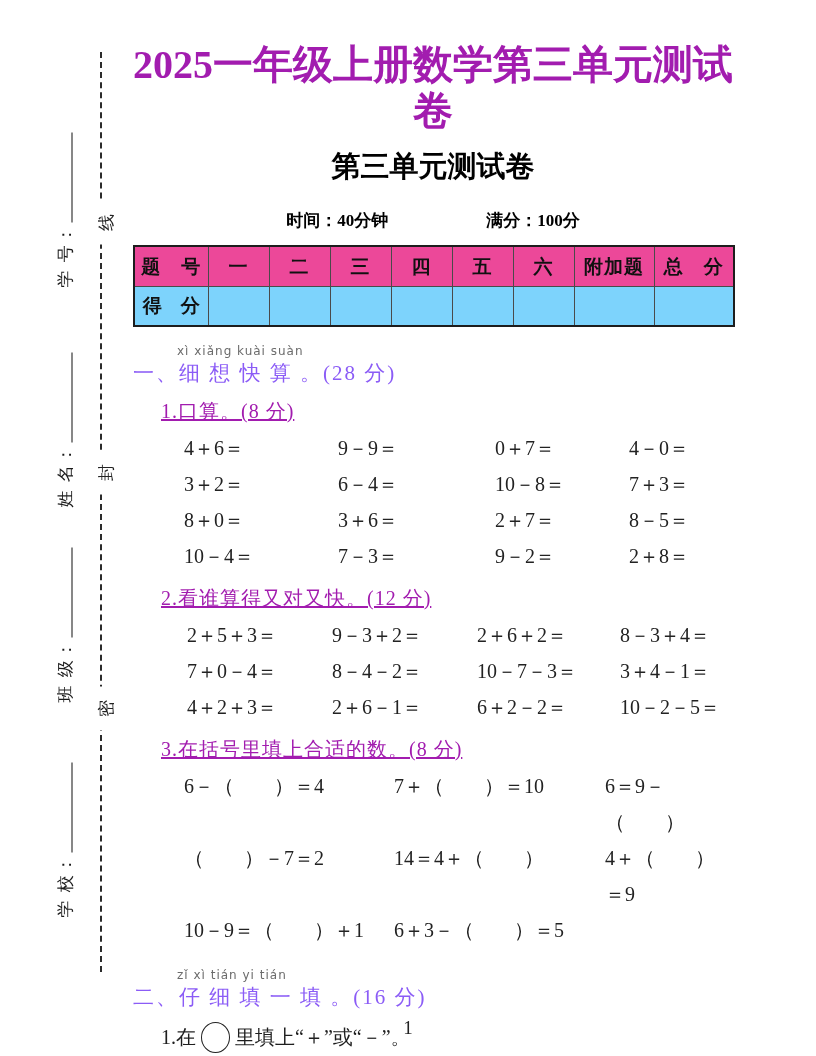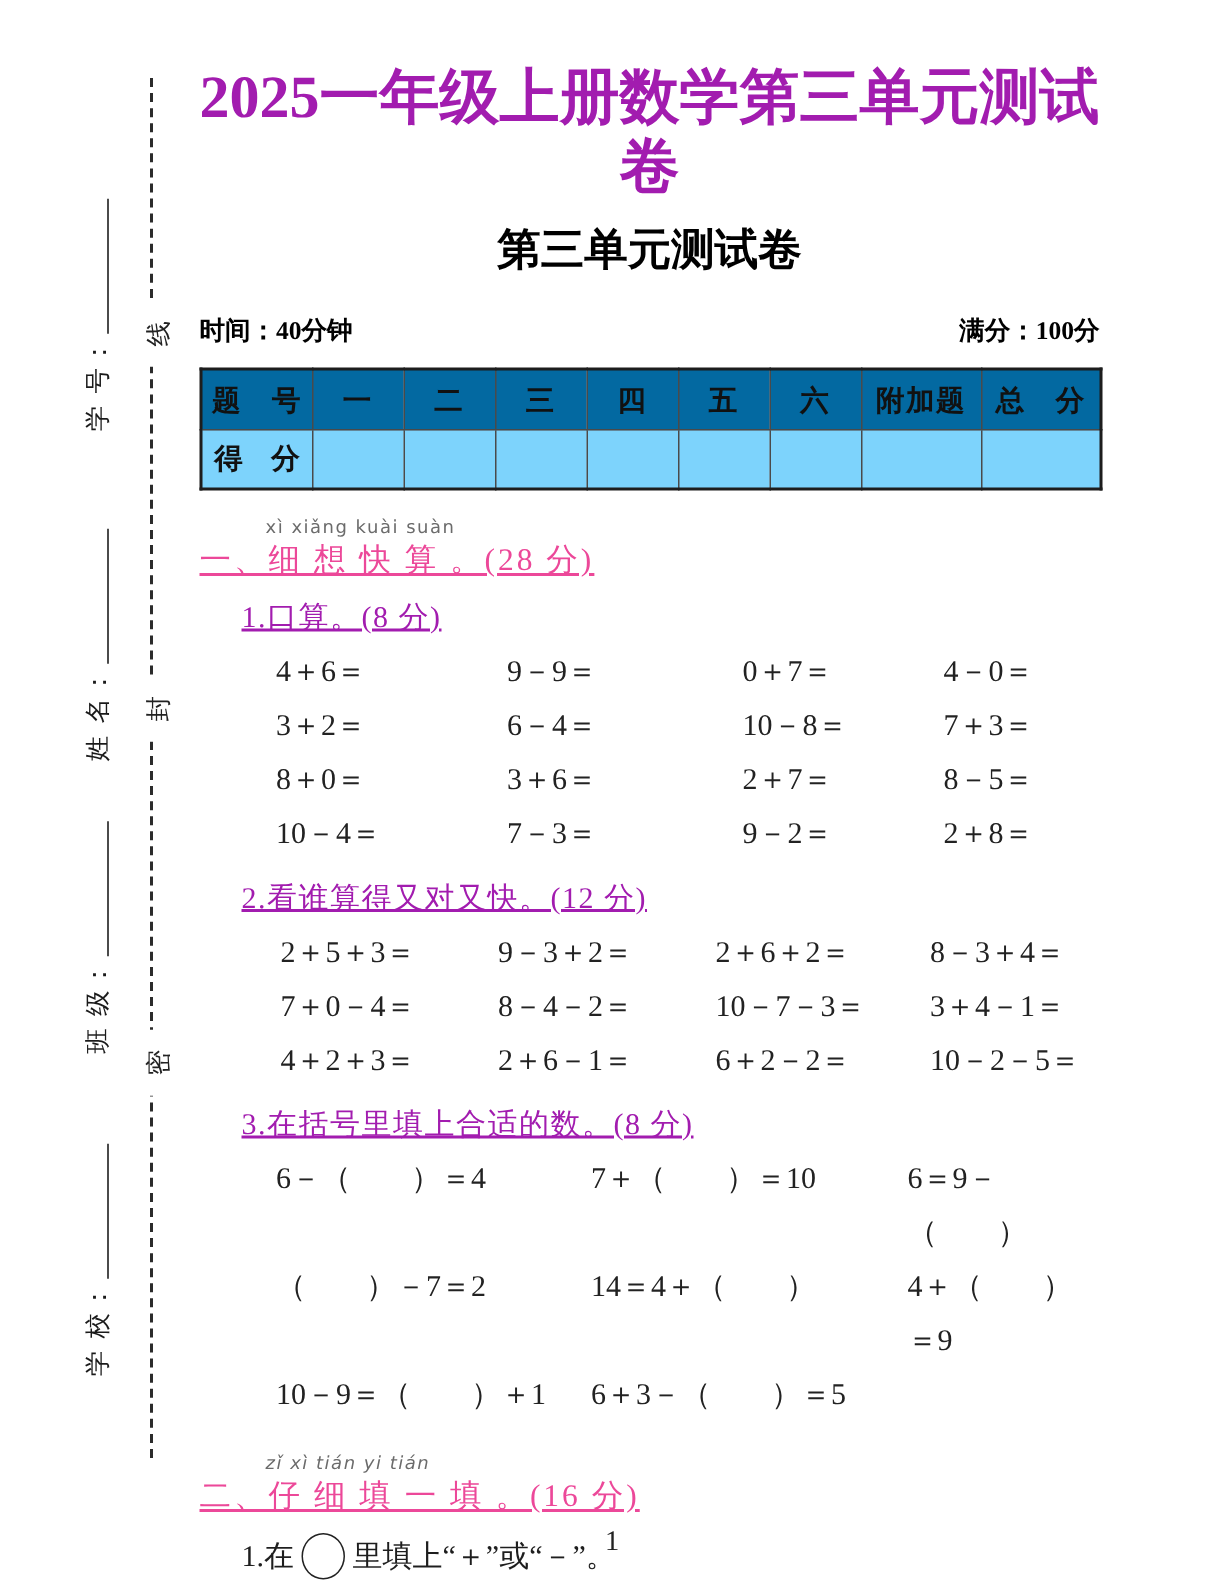--- a/index.html
+++ b/index.html
@@ -30,43 +30,43 @@
 
   
   .content { position:absolute; left:133px; top:0; width:600px; }
 
   .title {
     margin-top:42px; text-align:center; font-size:40px; font-weight:bold;
     letter-spacing:0px; line-height:1.15; color:#a21caf;
   }
   .subtitle { margin-top:13px; text-align:center; font-size:29px; font-weight:bold; color:#000; }
   .meta-line {
-    margin-top:22px; display:flex; justify-content:space-between; gap:98px;
+    margin-top:22px; display:flex; justify-content:center; gap:98px;
     font-size:17px; font-weight:bold; color:#000;
   }
 
   table.score-table {
     margin-top:13px; border-collapse:collapse; width:600px;
     border:2px solid #1d1d1d; table-layout:fixed;
   }
   table.score-table td {
     border:1px solid #4a4a4a; text-align:center; font-size:19px; padding:0;
   }
-  tr.score-head td { background:#0369a1; height:39px; font-weight:bold; letter-spacing:1px;font-family:Liberation Mono, monospace; }
+  tr.score-head td { background:#ec4899; height:39px; font-weight:bold; letter-spacing:1px;font-family:Liberation Mono, monospace; }
   tr.score-row  td { background:#7dd3fc; height:38px; }
   tr.score-row td.row-label { font-weight:bold; }
 
   .pinyin {
     font-family:"DejaVu Sans","Liberation Sans",sans-serif;
     color:#6b6b6b; font-size:12px; letter-spacing:1px;
   }
   .pinyin-1 { margin:17px 0 0 44px; }
-  .pinyin-2 { margin:20px 0 0 44px;font-style:italic; }
-
-  .sec-heading { font-size:21px; margin-top:1px; color:#ec4899; letter-spacing:2px;text-decoration:underline; }
+  .pinyin-2 { margin:20px 0 0 44px; }
+
+  .sec-heading { font-size:21px; margin-top:1px; color:#8b5cf6; letter-spacing:2px; }
   .item-label  { font-size:20px; margin:11px 0 0 28px; letter-spacing:1px; color:#a21caf;text-decoration:underline; }
 
   .grid { display:grid; font-size:20px; line-height:36px; margin-top:5px; color:#222; }
   .grid-oral  { margin-left:51px; grid-template-columns:154px 157px 134px 1fr; }
   .grid-fast  { margin-left:54px; grid-template-columns:145px 145px 143px 1fr; }
   .grid-paren { margin-left:51px; grid-template-columns:210px 211px 1fr; }
 
   .fill-line { margin:11px 0 0 28px; font-size:20px; color:#1e1e1e; display:flex; align-items:center; }
   .inline-circle {
     display:inline-block; width:27px; height:29px;

